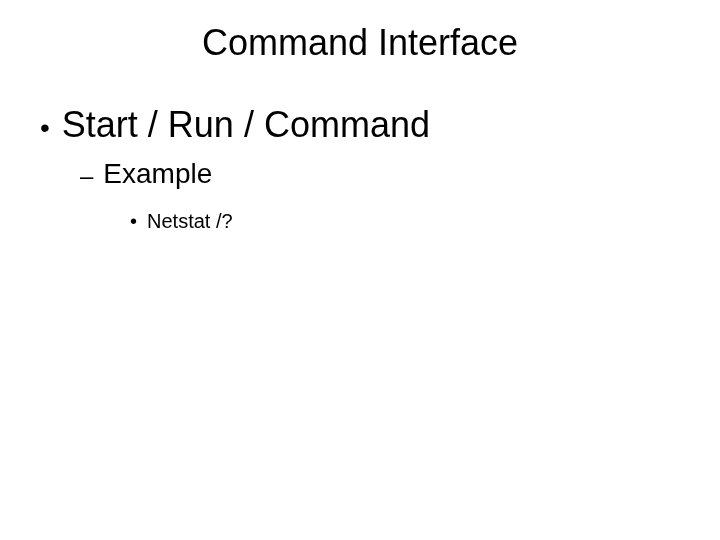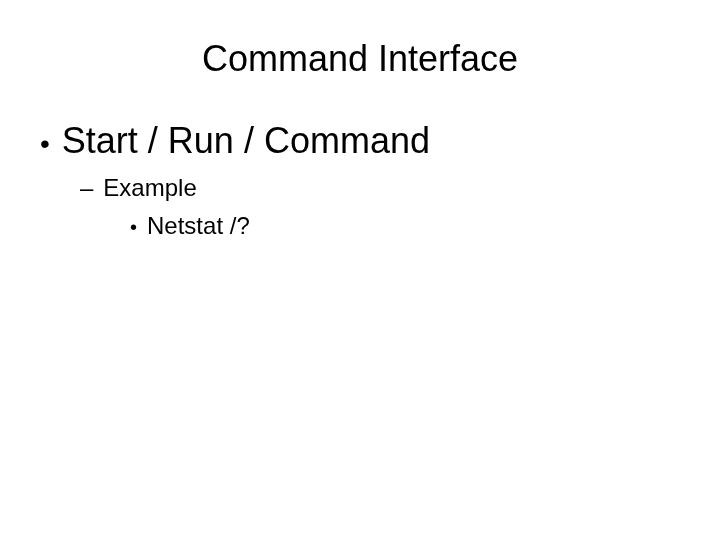--- a/index.html
+++ b/index.html
@@ -11,21 +11,21 @@
       width: 720px;
       height: 540px;
       background: #ffffff;
       font-family: Arial, Helvetica, sans-serif;
       color: #000000;
       position: relative;
     }
     .slide {
       width: 100%;
       height: 100%;
-      padding: 28px 0;
+      padding: 12px 0;
     }
     .title {
       text-align: center;
       font-size: 36px;
       font-weight: normal;
       margin-top: 10px;
       margin-bottom: 40px;
     }
     .bullet-level-1 {
       font-size: 36px;
@@ -33,33 +33,33 @@
       margin-bottom: 12px;
       display: flex;
       align-items: baseline;
     }
     .bullet-level-1::before {
       content: "•";
       margin-right: 12px;
       font-size: 28px;
     }
     .bullet-level-2 {
-      font-size: 24px;
+      font-size: 28px;
       margin-left: 80px;
-      margin-bottom: 10px;
+      margin-bottom: 20px;
       display: flex;
       align-items: flex-end;
     }
     .bullet-level-2::before {
       content: "–";
       margin-right: 10px;
       font-size: 24px;
     }
     .bullet-level-3 {
-      font-size: 24px;
+      font-size: 20px;
       margin-left: 130px;
       margin-bottom: 8px;
       display: flex;
       align-items: baseline;
     }
     .bullet-level-3::before {
       content: "•";
       margin-right: 10px;
       font-size: 20px;
     }

